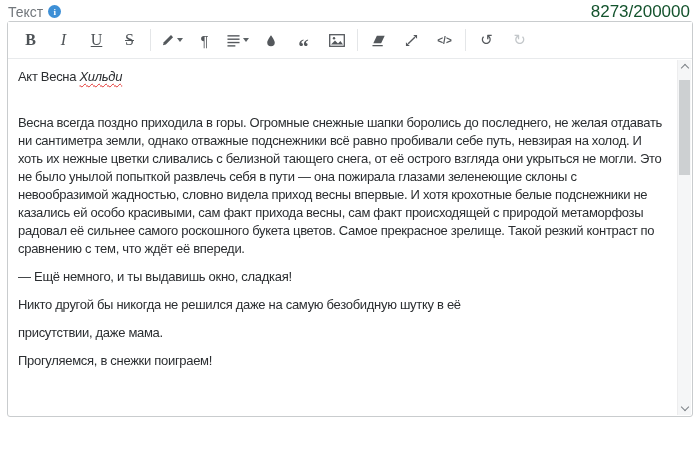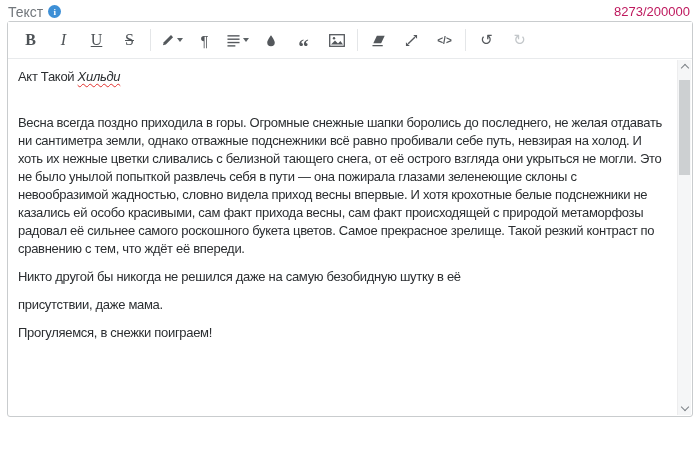--- a/index.html
+++ b/index.html
@@ -3,21 +3,21 @@
 <meta charset="utf-8">
 <style>
   html,body{margin:0;padding:0;background:#fff;}
   .page{position:relative;width:700px;height:420px;background:#fff;font-family:"Liberation Sans",sans-serif;overflow:hidden;}
 
   
   .hdr{position:absolute;top:0;left:0;right:0;height:21px;display:flex;align-items:center;justify-content:space-between;padding:2px 10px 0 8px;box-sizing:border-box;}
   .hdr-left{display:flex;align-items:center;gap:5px;}
   .fld-label{color:#72777c;font-size:14px;}
   .info{width:13px;height:13px;border-radius:50%;background:#3d8fd6;color:#fff;font-size:9px;font-weight:bold;font-family:"Liberation Serif",serif;display:inline-flex;align-items:center;justify-content:center;cursor:pointer;}
-  .counter{color:#be185d;font-size:13px;}
+  .counter{color:#14532d;font-size:17px;}
 
   
   .editor{position:absolute;left:7px;right:7px;top:21px;bottom:3px;border:1px solid #c9ccce;border-radius:3px;background:#fff;box-sizing:border-box;}
 
   
   .tbar{position:absolute;top:0;left:0;right:0;height:37px;display:flex;align-items:center;padding:0 6px;box-sizing:border-box;border-bottom:1px solid #e8eaec;background:#fff;}
   .tb{width:33px;height:26px;border:none;background:transparent;display:flex;align-items:center;justify-content:center;gap:3px;padding:0;cursor:pointer;color:#54585c;}
   .sep{width:1px;height:22px;background:#e4e6e8;margin:0 4px;}
   .g-serif{font-family:"Liberation Serif",serif;font-size:16px;color:#4e5357;}
   .g-b{font-weight:bold;}
@@ -145,22 +145,23 @@
 
       <button class="tb">
         <span class="g-hist">↺</span>
       </button>
       <button class="tb disabled">
         <span class="g-hist">↻</span>
       </button>
     </div>
 
     <div class="content">
-      <p class="title"><span>Акт Такой </span><span class="missp">Хильди</span></p>
+      <p class="title"><span>Акт Весна </span><span class="missp">Хильди</span></p>
       <p><span>Весна всегда поздно приходила в горы. Огромные снежные шапки боролись до последнего, не желая отдавать ни сантиметра земли, однако отважные подснежники всё равно пробивали себе путь, невзирая на холод. И хоть их нежные цветки сливались с белизной тающего снега, от её острого взгляда они укрыться не могли. Это не было унылой попыткой развлечь себя в пути — она пожирала глазами зеленеющие склоны с невообразимой жадностью, словно видела приход весны впервые. И хотя крохотные белые подснежники не казались ей особо красивыми, сам факт прихода весны, сам факт происходящей с природой метаморфозы радовал её сильнее самого роскошного букета цветов. Самое прекрасное зрелище. Такой резкий контраст по сравнению с тем, что ждёт её впереди.</span></p>
+      <p><span>— Ещё немного, и ты выдавишь окно, сладкая!</span></p>
       <p><span>Никто другой бы никогда не решился даже на самую безобидную шутку в её</span></p>
       <p><span>присутствии, даже мама.</span></p>
       <p><span>Прогуляемся, в снежки поиграем!</span></p>
 
     </div>
 
     <div class="sbar">
       <span class="chev chev-up"></span>
       <div class="thumb"></div>
       <span class="chev chev-dn"></span>

